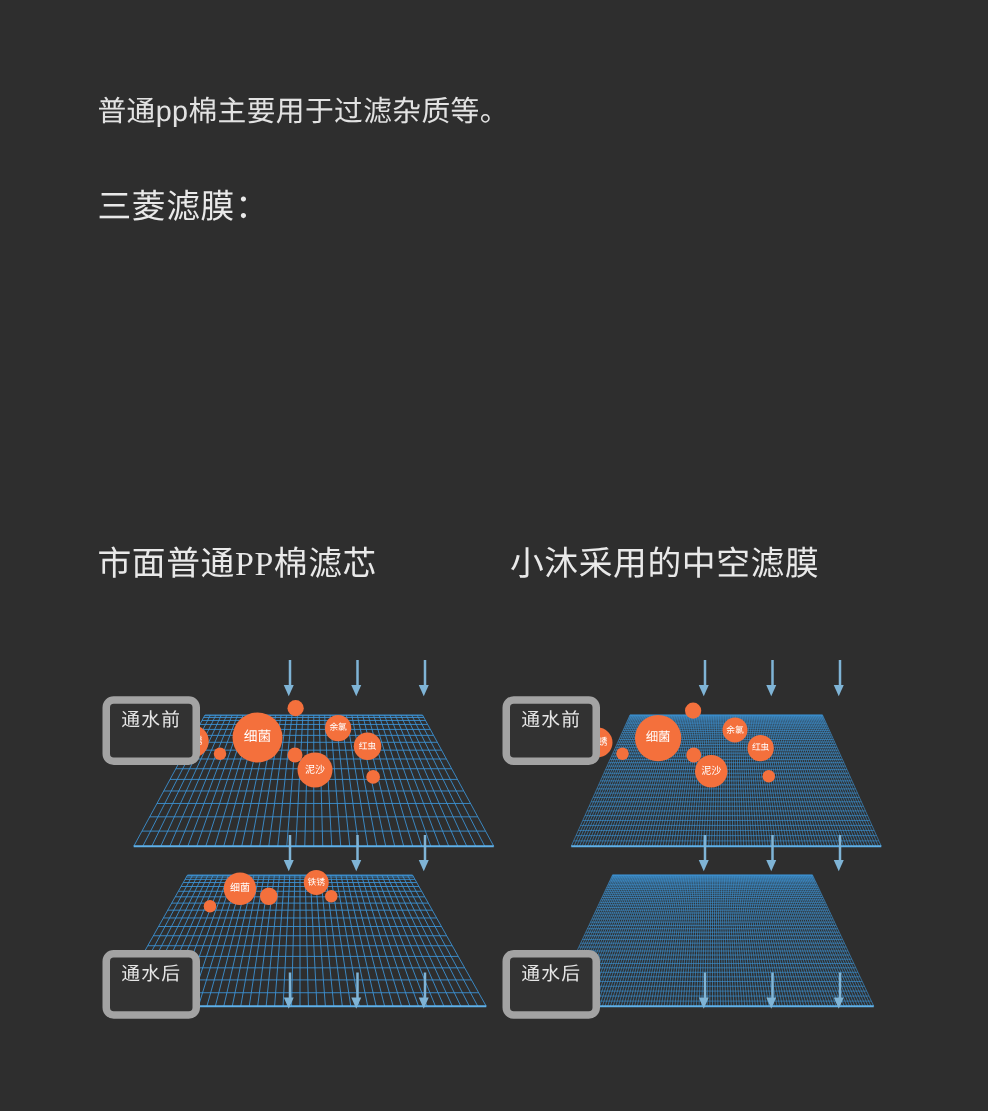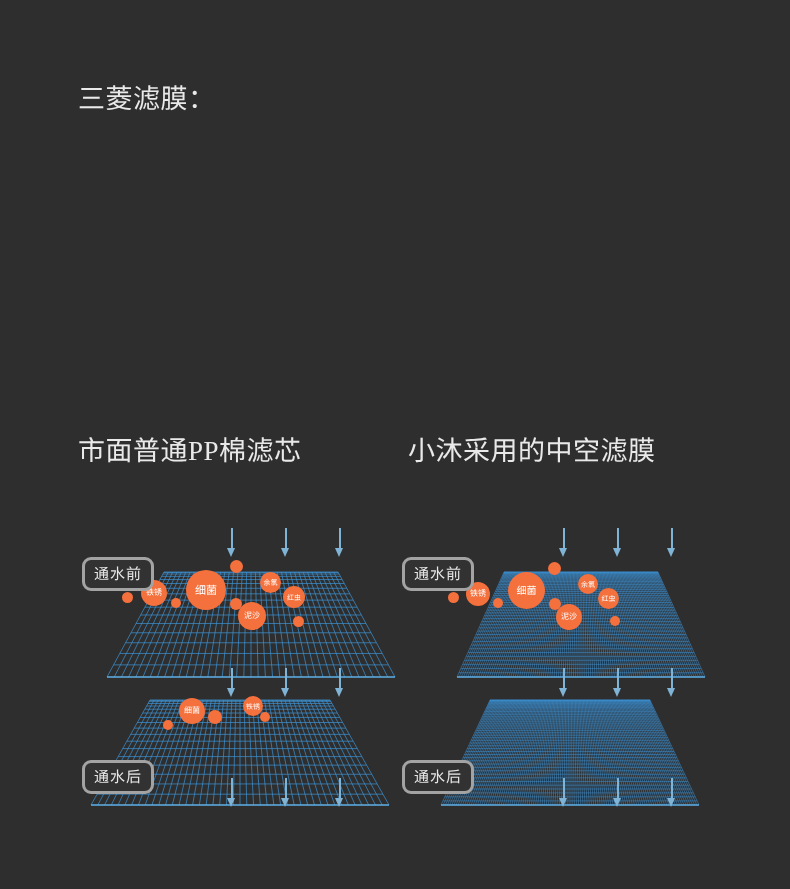--- a/index.html
+++ b/index.html
@@ -33,21 +33,21 @@
     white-space: nowrap;
   }
   .para {
     font-size: 23px;
     line-height: 42px;
     color: #e2e2e2;
     font-weight: 400;
     letter-spacing: 0.3px;
   }
   .sp-1 { margin-top: 10px; }
-  .sp-2 { margin-top: 18px; }
+  .sp-2 { margin-top: 32px; }
   .sp-3 { margin-top: 10px; }
 
   
   .diagram-titles {
     position: absolute;
     left: 78px;
     top: 432px;
     width: 660px;
     display: flex;
   }
@@ -74,27 +74,27 @@
     position: relative;
     width: 320px;
     height: 300px;
   }
 
   .stage { position: absolute; inset: 0; }
 
   
   .badge {
     position: absolute;
-    border: 3px solid #a3a3a3;
+    border: 6px solid #a3a3a3;
     border-radius: 9px;
     background: #323232;
     color: #e6e6e6;
     font-size: 15px;
     line-height: 1;
-    padding: 6px 9px 7px 9px;
+    padding: 6px 9px 22px 9px;
     white-space: nowrap;
     letter-spacing: 1px;
     z-index: 6;
   }
   .badge-before { left: 4px; top: 37px; }
   .badge-after  { left: 4px; top: 240px; }
 
   
   .arrows {
     position: absolute;
@@ -156,20 +156,21 @@
     font-weight: 400;
     box-sizing: border-box;
     text-align: center;
     line-height: 1;
   }
 </style>
 </head>
 <body>
 
 <div class="text-block">
+  <div class="para sp-1">普通pp棉主要用于过滤杂质等。</div>
   <div class="heading sp-2">三菱滤膜：</div>
 </div>
 
 <div class="diagram-titles">
   <div class="diagram-title dt-left">市面普通PP棉滤芯</div>
   <div class="diagram-title dt-right">小沐采用的中空滤膜</div>
 </div>
 
 <div class="panels">
 

